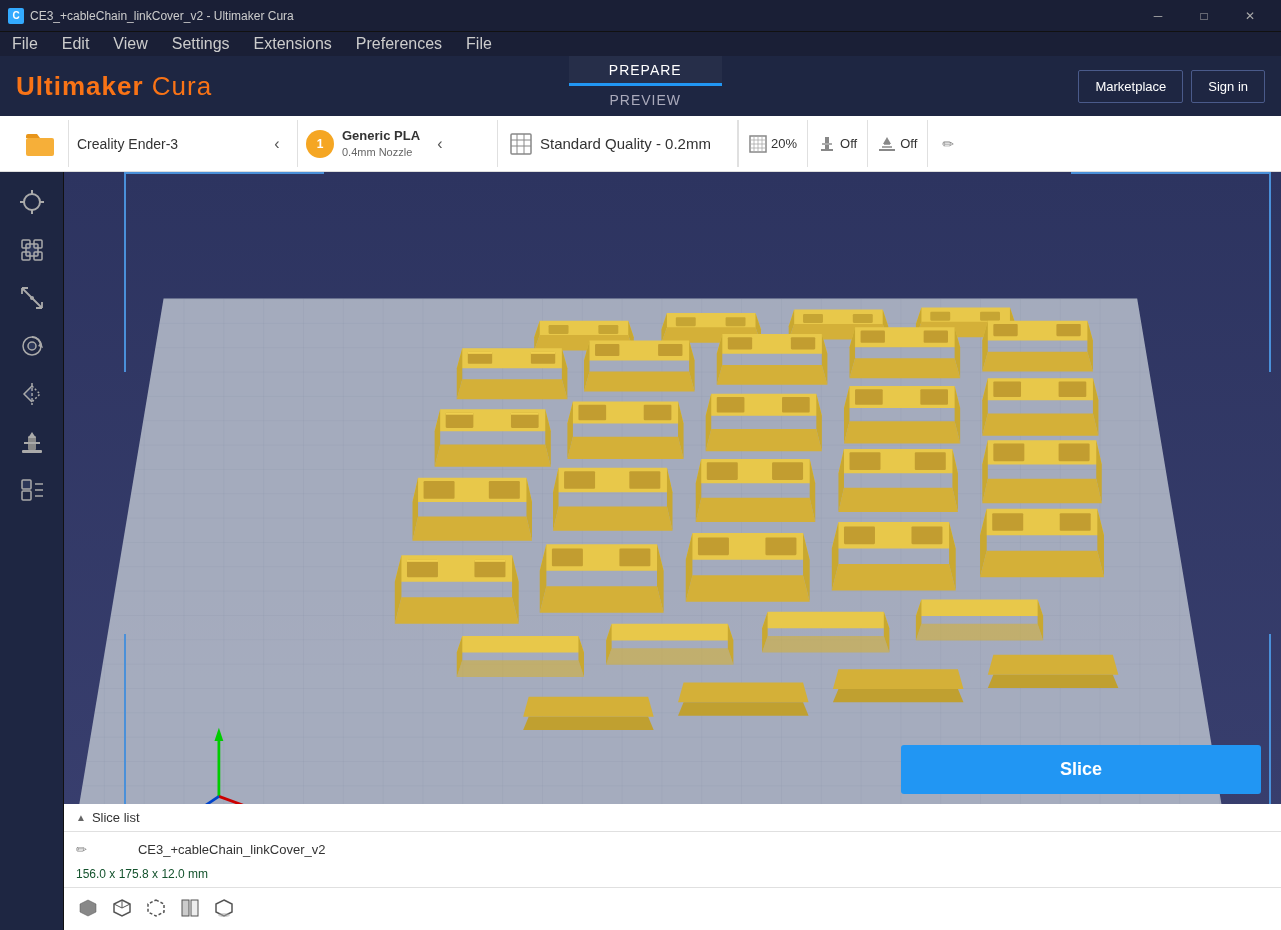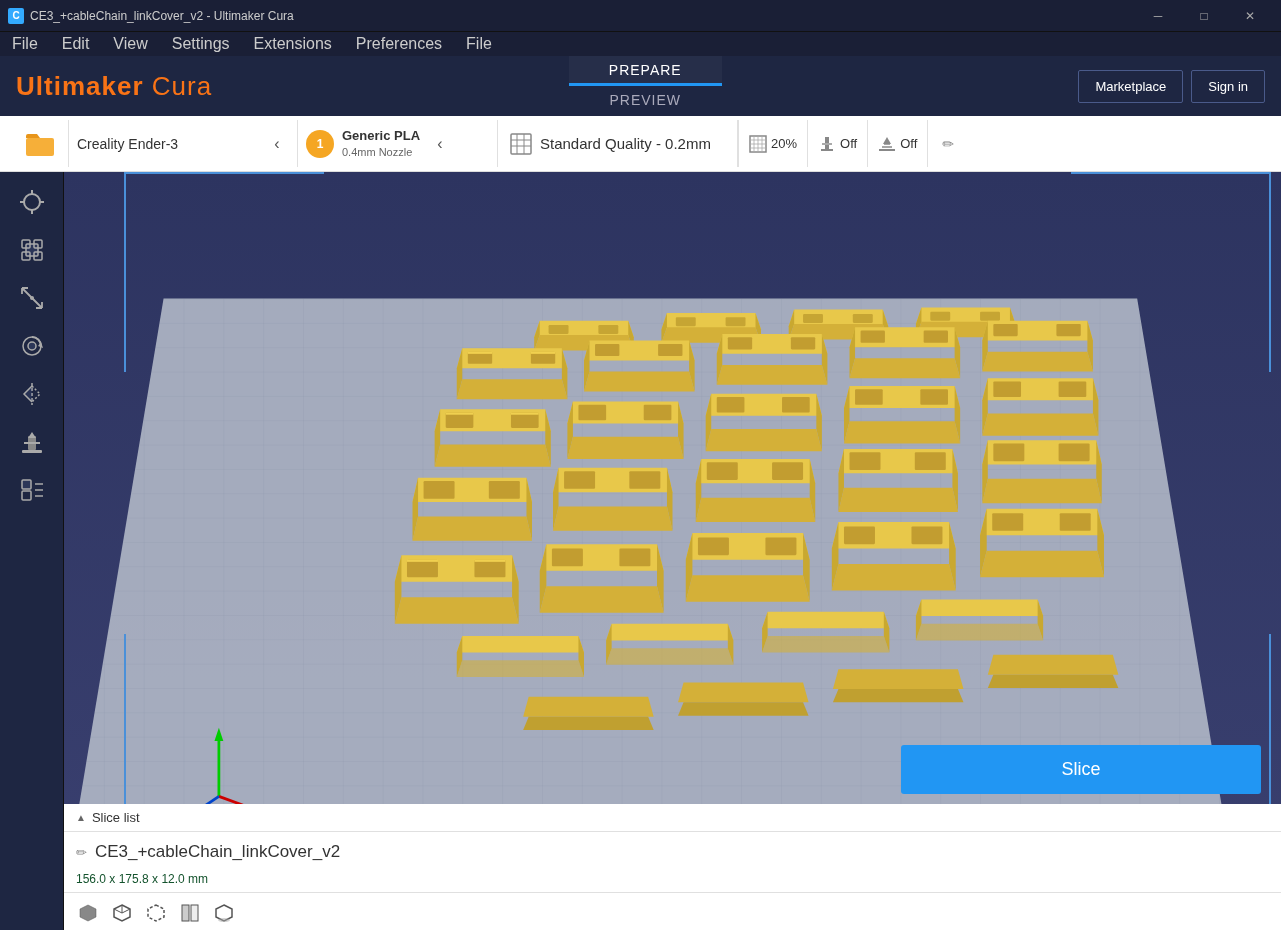--- a/index.html
+++ b/index.html
@@ -327,21 +327,21 @@
     #object-list-items {
       padding: 6px 12px;
     }
     .object-item {
       display: flex;
       align-items: center;
       gap: 8px;
       padding: 4px 0;
     }
     .object-item-icon { color: #888; font-size: 13px; }
-    .object-item-name { font-size: 17px; color: #333; }
+    .object-item-name { font-size: 13px; color: #333; margin-left: 43px; }
     .object-dimensions {
       font-size: 12px;
       color: #14532d;
       padding: 0 12px 6px 12px;
     }
     #object-tools {
       display: flex;
       align-items: center;
       gap: 2px;
       padding: 4px 8px;
@@ -365,21 +365,21 @@
       position: absolute;
       bottom: 140px;
       right: 20px;
     }
     #slice-btn {
       background: #2196F3;
       color: #fff;
       border: none;
       padding: 14px 80px;
       font-size: 18px;
-      font-weight: 400;
+      font-weight: 700;
       cursor: pointer;
       border-radius: 3px;
       min-width: 360px;
     }
   </style>
 </head>
 <body>
 
 <div id="titlebar">
   <div id="titlebar-left">

